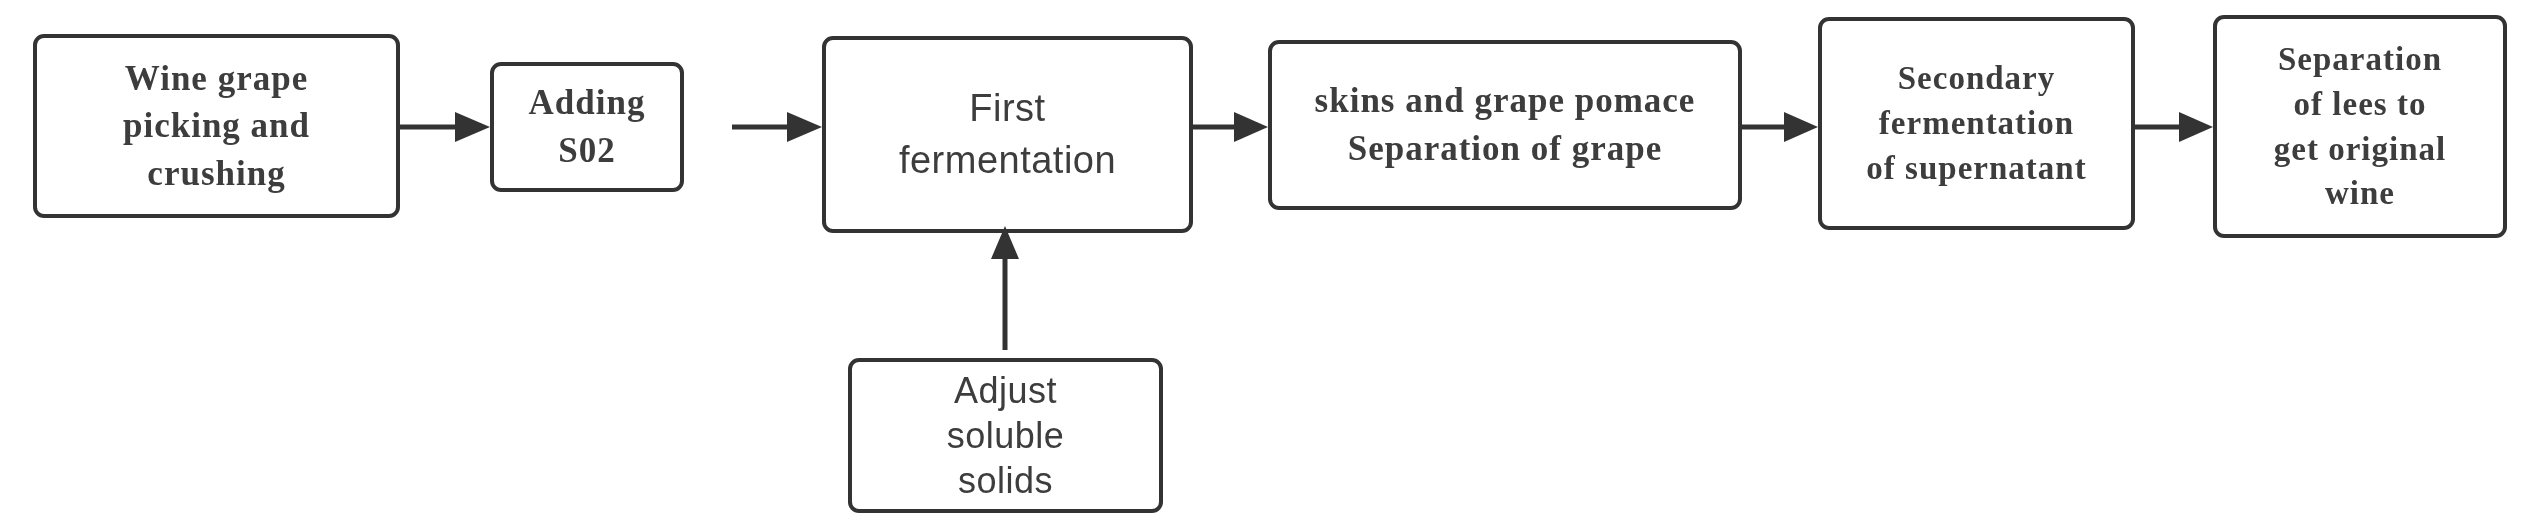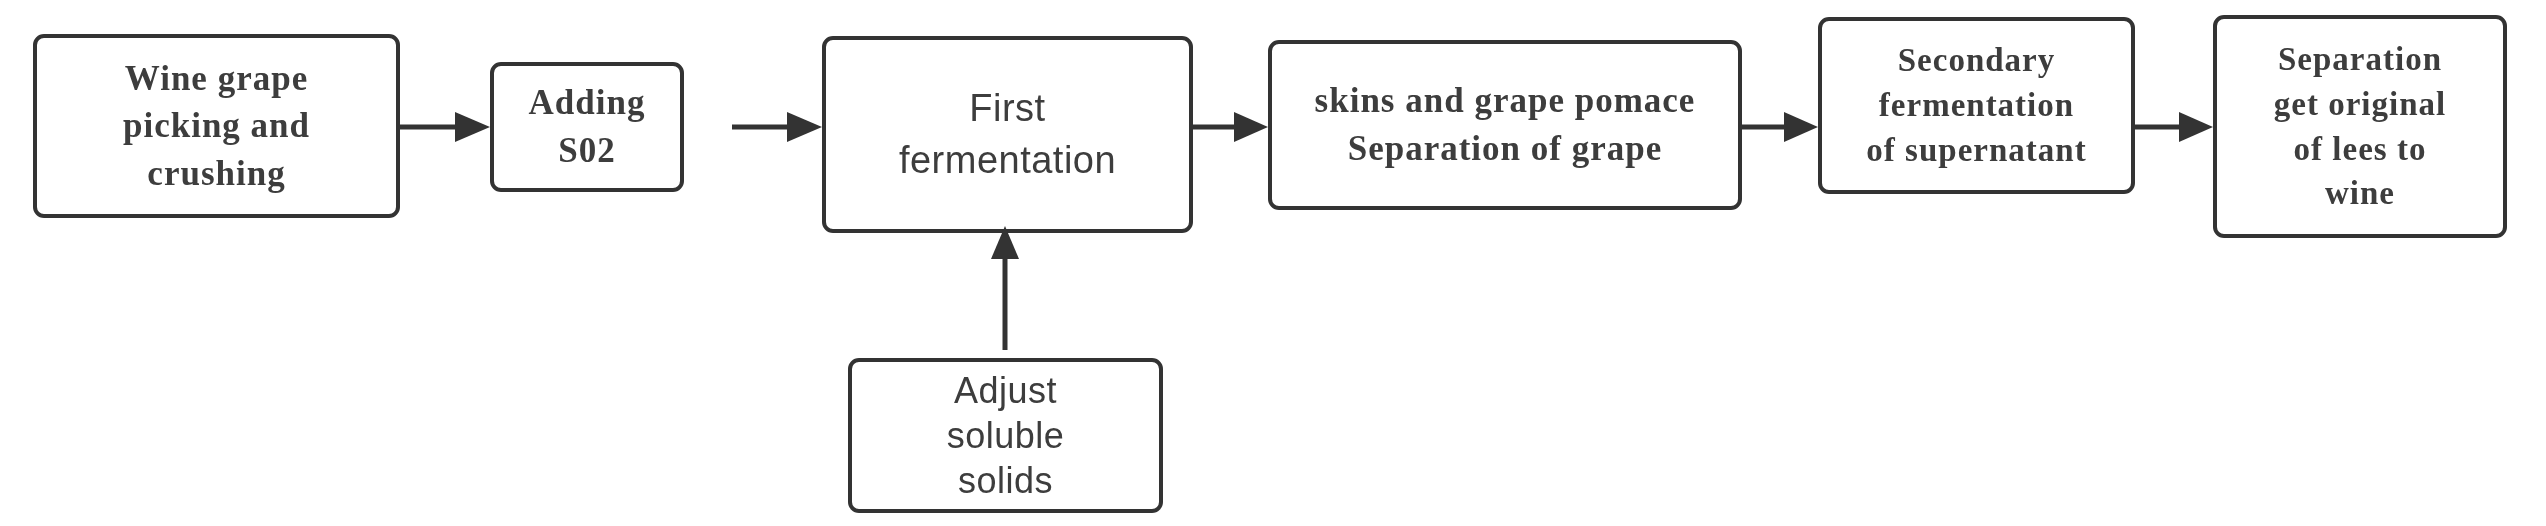--- a/index.html
+++ b/index.html
@@ -81,35 +81,35 @@
   <div class="node serif" style="left:1268px; top:40px; width:474px; height:170px; font-size:35px; padding:4px 6px;">
     <span class="tline">skins and grape pomace</span>
     <span class="tline">Separation of grape</span>
   </div>
 
   <svg class="arrow" style="left:1742px; top:107px;" width="76" height="40">
     <line x1="0" y1="20" x2="45" y2="20"></line>
     <polygon points="42,5 76,20 42,35"></polygon>
   </svg>
 
-  <div class="node serif" style="left:1818px; top:17px; width:317px; height:177px; font-size:33px; padding:4px 6px;">
+  <div class="node serif" style="left:1818px; top:17px; width:317px; height:213px; font-size:33px; padding:4px 6px;">
     <span class="tline">Secondary</span>
     <span class="tline">fermentation</span>
     <span class="tline">of supernatant</span>
   </div>
 
   <svg class="arrow" style="left:2135px; top:107px;" width="78" height="40">
     <line x1="0" y1="20" x2="47" y2="20"></line>
     <polygon points="44,5 78,20 44,35"></polygon>
   </svg>
 
   <div class="node serif" style="left:2213px; top:15px; width:294px; height:223px; font-size:33px; padding:16px 6px;">
     <span class="tline">Separation</span>
+    <span class="tline">of lees to</span>
     <span class="tline">get original</span>
-    <span class="tline">of lees to</span>
     <span class="tline">wine</span>
   </div>
 
   <svg class="arrow" style="left:985px; top:225px;" width="40" height="125">
     <line x1="20" y1="125" x2="20" y2="32"></line>
     <polygon points="6,34 20,1 34,34"></polygon>
   </svg>
 
   <div class="node sans" style="left:848px; top:350px; width:315px; height:155px; font-size:36px;">
     <span class="tline" style="line-height:1.25;">Adjust</span>

